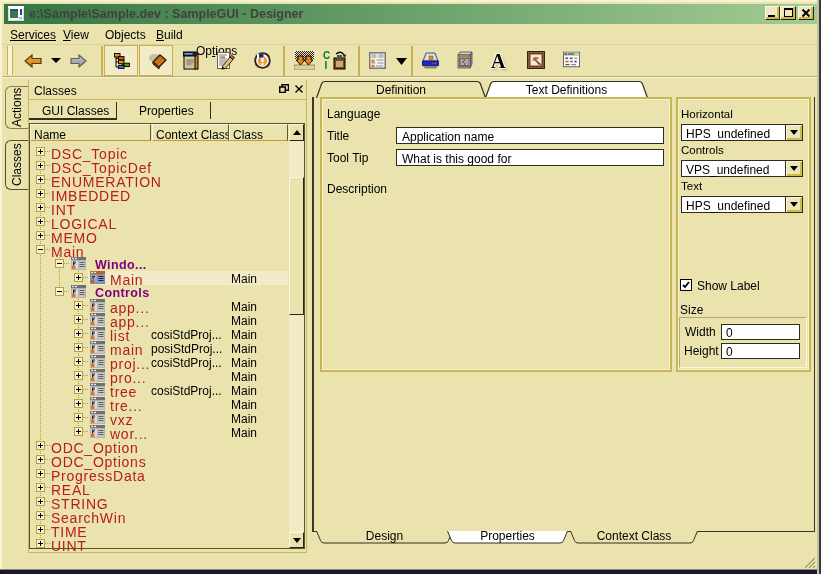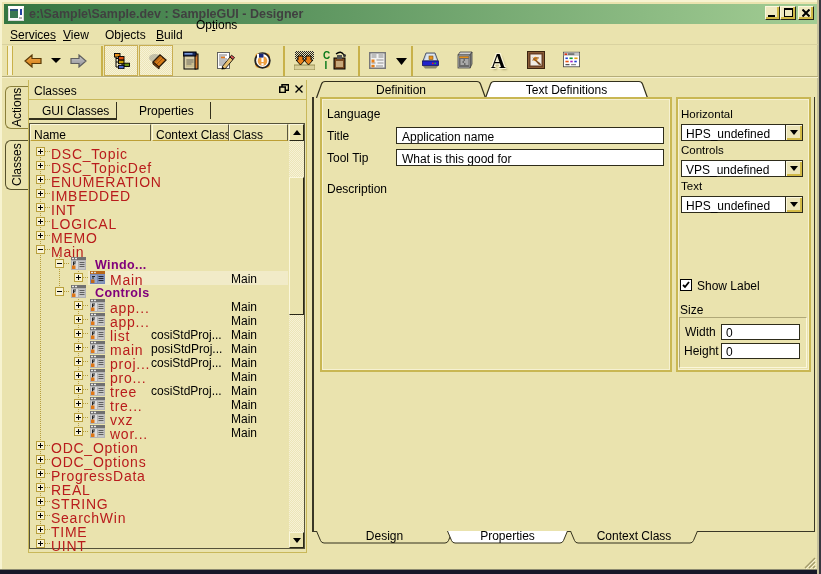--- a/index.html
+++ b/index.html
@@ -45,21 +45,21 @@
     </div>
 <div class="a" style="left:798px;top:6px;width:16px;height:14px;background:#f0e9c0;border:1px solid;border-color:#fbf7db #26251a #26251a #fbf7db;box-sizing:border-box;box-shadow:inset -2px -2px 0 #d2ba46;">
       <svg class="a" style="left:3px;top:2px" width="8" height="8" viewBox="0 0 8 8">
         <path d="M0.5,0.5 L7.5,7.5 M7.5,0.5 L0.5,7.5" stroke="#000" stroke-width="2"></path>
       </svg>
     </div>
 <div class="a t12" style="left:10px;top:28px;text-decoration:underline;">Services</div>
 <div class="a t12" style="left:63px;top:28px;"><span style="text-decoration:underline;">V</span>iew</div>
 <div class="a t12" style="left:105px;top:28px;">Objects</div>
 <div class="a t12" style="left:156px;top:28px;"><span style="text-decoration:underline;">B</span>uild</div>
-<div class="a t12" style="left:196px;top:18px;">Op<span style="text-decoration:underline;">t</span>ions</div>
+<div class="a t12" style="left:196px;top:44px;">Op<span style="text-decoration:underline;">t</span>ions</div>
 <div class="a" style="left:2px;top:44px;width:816px;height:1px;background:#d9d2a0;"></div>
 <div class="a" style="left:2px;top:76px;width:816px;height:1px;background:#b5ad7a;"></div>
 <div class="a" style="left:2px;top:77px;width:816px;height:1px;background:#f6f1cf;"></div>
 <div class="a" style="left:7px;top:46px;width:6px;height:29px;background:#f8f3d4;border-left:1px solid #c9b149;border-right:1px solid #c9b149;box-sizing:border-box;"></div>
 <div class="a" style="left:101px;top:46px;width:2px;height:30px;background:#c8b149;"></div>
 <div class="a" style="left:283px;top:46px;width:2px;height:30px;background:#c8b149;"></div>
 <div class="a" style="left:358px;top:46px;width:2px;height:30px;background:#c8b149;"></div>
 <div class="a" style="left:411px;top:46px;width:2px;height:30px;background:#c8b149;"></div>
 <div class="a dither" style="left:104px;top:45px;width:34px;height:31px;border:1px solid #c9ae52;box-sizing:border-box;"></div>
 <div class="a dither" style="left:139px;top:45px;width:34px;height:31px;border:1px solid #c9ae52;box-sizing:border-box;"></div>

